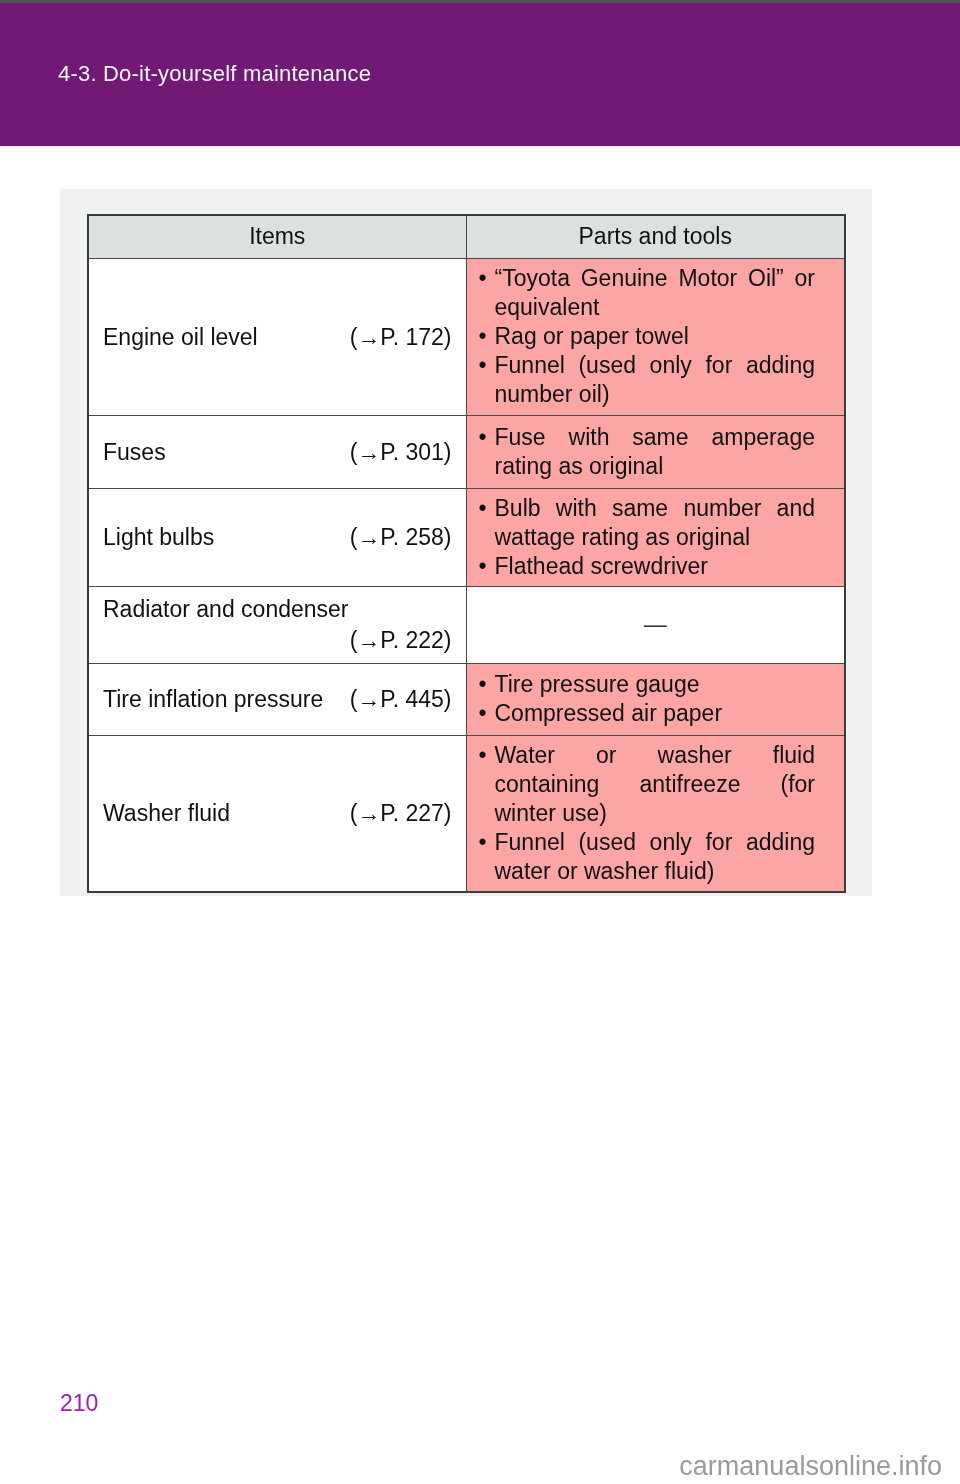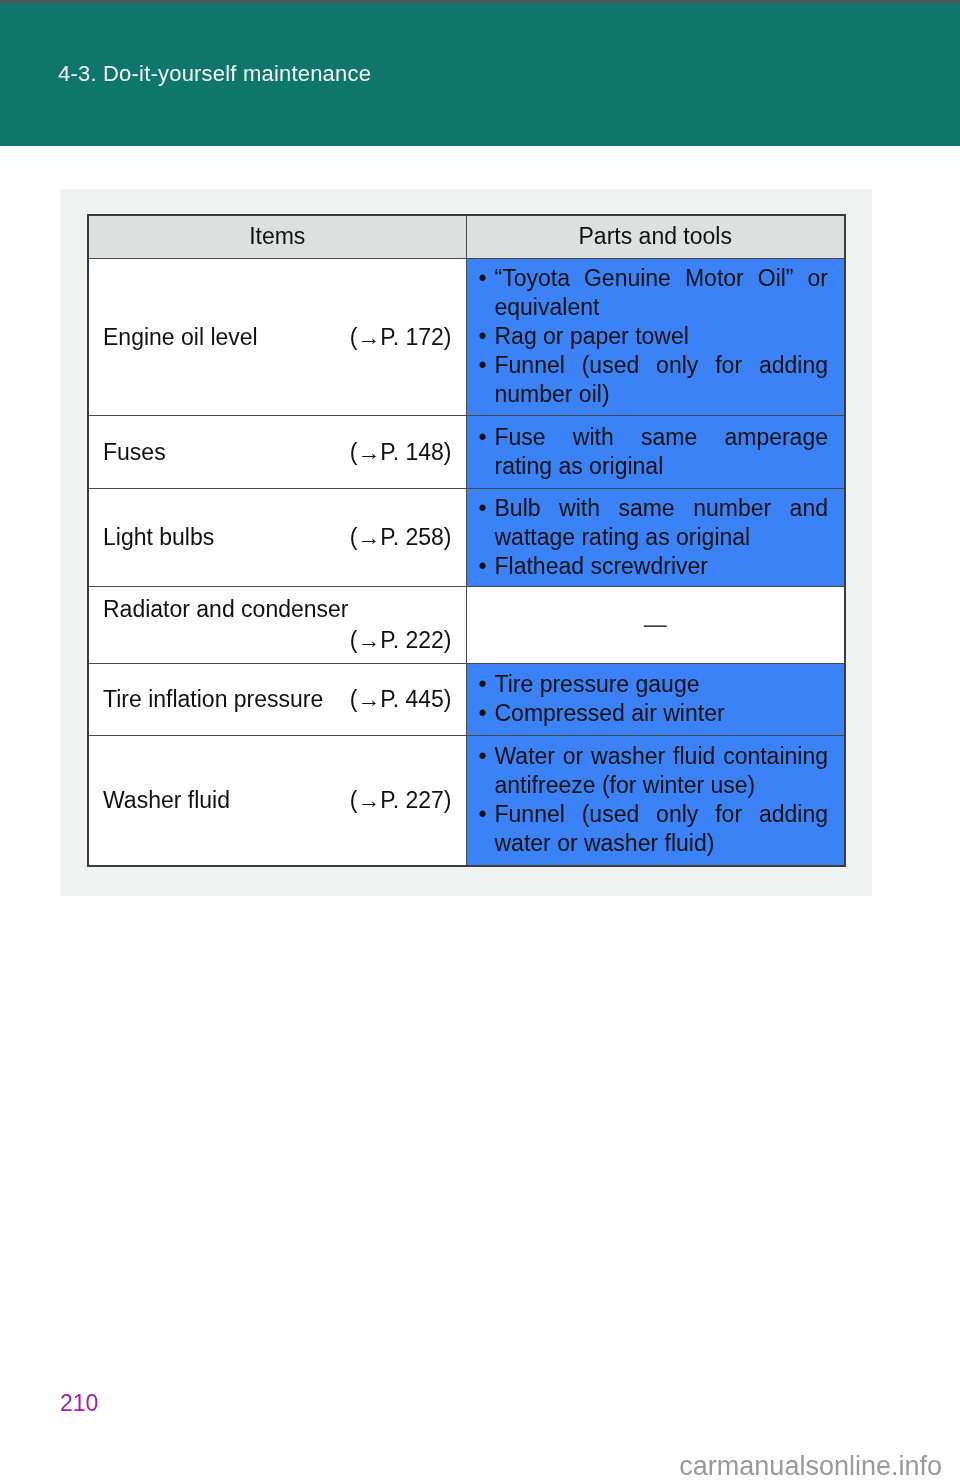--- a/index.html
+++ b/index.html
@@ -21,21 +21,21 @@
   .header-strip {
     position: absolute;
     left: 0; top: 0;
     width: 960px; height: 3px;
     background: #4d5856;
   }
   .header-bar {
     position: absolute;
     left: 0; top: 3px;
     width: 960px; height: 143px;
-    background: #0f766e;
+    background: #701a75;
   }
   .chapter-title {
     position: absolute;
     left: 58px; top: 57px;
     font-size: 22px;
     line-height: 28px;
     color: #f5f7f6;
     letter-spacing: 0.2px;
   }
 
@@ -86,23 +86,23 @@
   .item-line {
     display: flex;
     justify-content: space-between;
     align-items: baseline;
     line-height: 30px;
   }
   .item-stack { line-height: 31px; }
   .item-stack .ref-line { text-align: right; }
 
   td.tools-cell {
-    padding: 5px 16px 5px 11px;
+    padding: 5px 29px 5px 11px;
     vertical-align: middle;
-    background: #3b82f6;
+    background: #fca5a5;
   }
   ul.tools-list { list-style: none; }
   ul.tools-list li {
     position: relative;
     padding-left: 17px;
     line-height: 29px;
     text-align: justify;
   }
   ul.tools-list li::before {
     content: "\2022";
@@ -168,21 +168,21 @@
             <li>Rag or paper towel</li>
             <li>Funnel (used only for adding number oil)</li>
           </ul>
         </td>
       </tr>
 
       <tr class="h-r1">
         <td class="item-cell">
           <div class="item-line">
             <span>Fuses</span>
-            <span>(→P. 148)</span>
+            <span>(→P. 301)</span>
           </div>
         </td>
         <td class="tools-cell">
           <ul class="tools-list">
             <li>Fuse with same amperage rating as original</li>
           </ul>
         </td>
       </tr>
 
       <tr class="h-r2">
@@ -215,21 +215,21 @@
       <tr class="h-r4">
         <td class="item-cell">
           <div class="item-line">
             <span>Tire inflation pressure</span>
             <span>(→P. 445)</span>
           </div>
         </td>
         <td class="tools-cell">
           <ul class="tools-list">
             <li>Tire pressure gauge</li>
-            <li>Compressed air winter</li>
+            <li>Compressed air paper</li>
           </ul>
         </td>
       </tr>
 
       <tr class="h-r5">
         <td class="item-cell">
           <div class="item-line">
             <span>Washer fluid</span>
             <span>(→P. 227)</span>
           </div>

